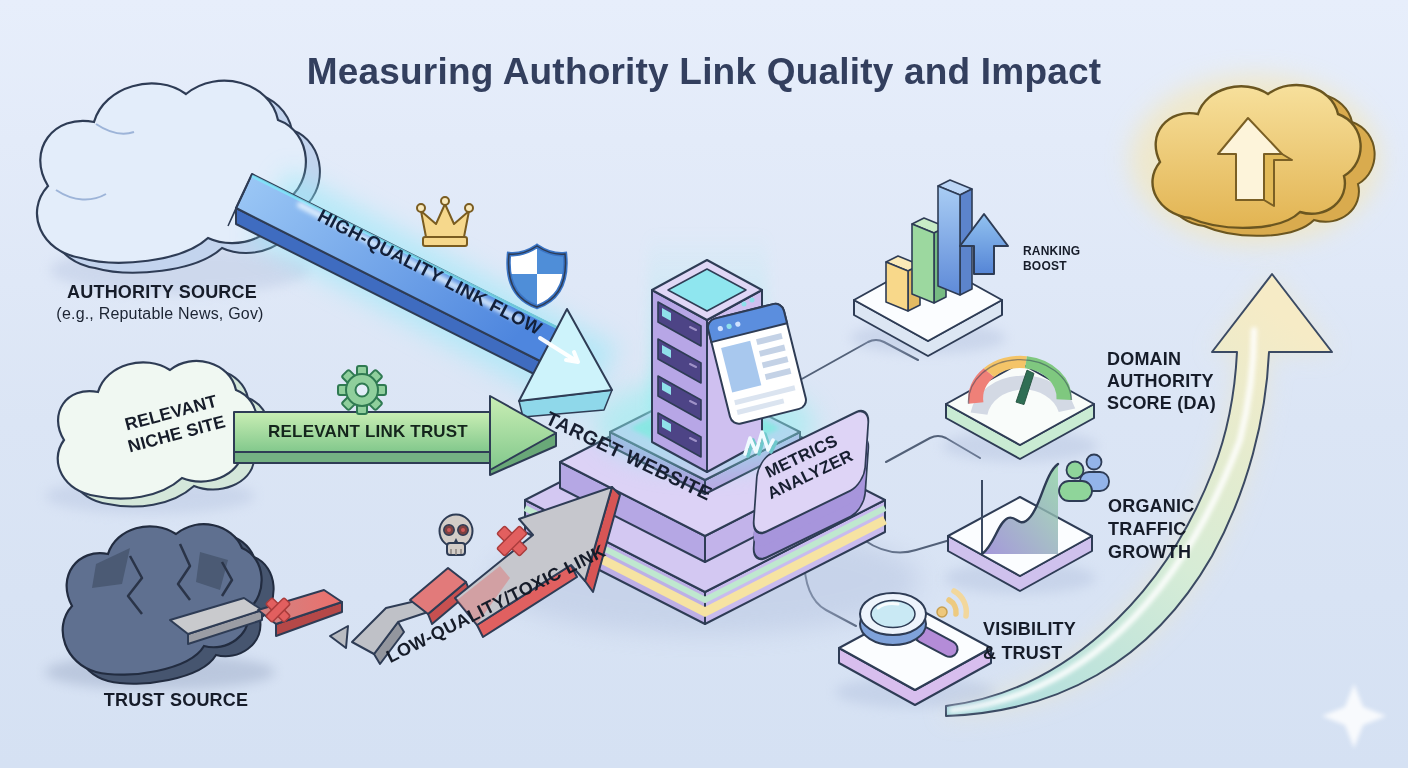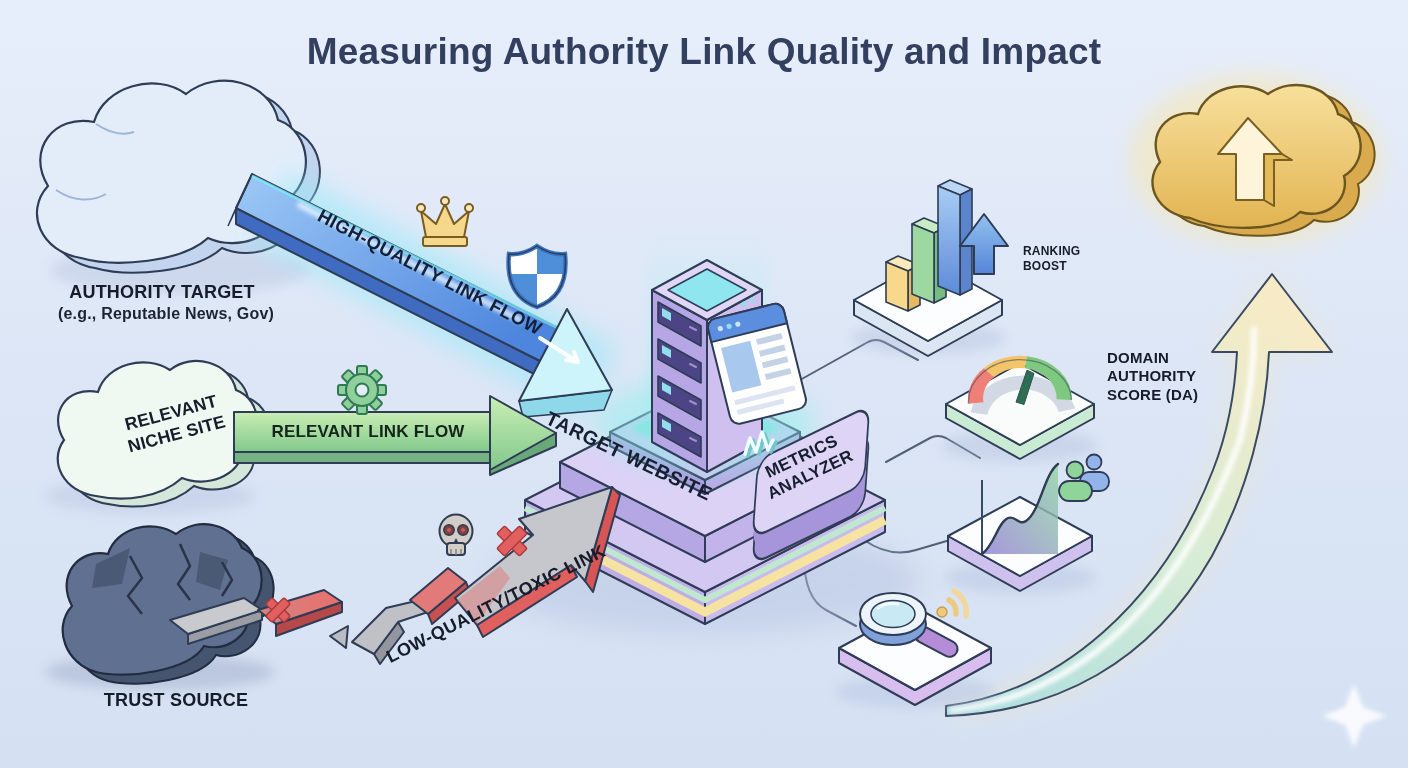--- a/index.html
+++ b/index.html
@@ -7,32 +7,32 @@
     position:relative;width:1408px;height:768px;overflow:hidden;
     background:linear-gradient(180deg,#e7eefb 0%,#dbe5f5 55%,#d5e1f3 100%);
     font-family:"Liberation Sans",sans-serif;
   }
   .stage svg{position:absolute;left:0;top:0;}
   .lbl{
     position:absolute;white-space:pre-line;color:#161c29;font-weight:bold;
     line-height:1.25;transform-origin:center;letter-spacing:.2px;
   }
   .ctr{text-align:center;}
-  #lbl-title{left:704px;top:52px;transform:translate(-50%,-50%);font-size:37px;color:#333f5e;letter-spacing:.2px;white-space:nowrap;}
+  #lbl-title{left:704px;top:72px;transform:translate(-50%,-50%);font-size:37px;color:#333f5e;letter-spacing:.2px;white-space:nowrap;}
   #lbl-authority{left:162px;top:292px;transform:translate(-50%,-50%);font-size:18px;white-space:nowrap;}
-  #lbl-authority-sub{left:166px;top:314px;transform:translate(-50%,-50%);font-size:16px;font-weight:bold;color:#1c2433;white-space:nowrap;}
+  #lbl-authority-sub{left:160px;top:314px;transform:translate(-50%,-50%);font-size:16px;font-weight:normal;color:#1c2433;white-space:nowrap;}
   #lbl-hq{left:430px;top:272px;transform:translate(-50%,-50%) rotate(27.5deg);font-size:18.5px;color:#13203a;letter-spacing:.4px;white-space:nowrap;}
   #lbl-relevant{left:368px;top:432px;transform:translate(-50%,-50%);font-size:17px;color:#14251c;white-space:nowrap;}
   #lbl-niche{left:174px;top:424px;transform:translate(-50%,-50%) rotate(-15deg);font-size:17.5px;line-height:1.25;}
   #lbl-spam{left:176px;top:700px;transform:translate(-50%,-50%);font-size:18px;white-space:nowrap;}
   #lbl-toxic{left:496px;top:604px;transform:translate(-50%,-50%) rotate(-26.5deg);font-size:18px;letter-spacing:.4px;white-space:nowrap;}
   #lbl-target{left:629px;top:456px;transform:translate(-50%,-50%) rotate(25.5deg);font-size:19.5px;color:#171e30;letter-spacing:.6px;white-space:nowrap;}
   #lbl-analyzer{left:806px;top:466px;transform:translate(-50%,-50%) rotate(-25.5deg);font-size:17px;line-height:1.18;color:#171e30;}
   #lbl-ranking{left:1023px;top:244px;font-size:12px;line-height:1.28;}
-  #lbl-da{left:1107px;top:349px;font-size:15px;line-height:1.22;}
+  #lbl-da{left:1107px;top:349px;font-size:18px;line-height:1.22;}
   #lbl-organic{left:1108px;top:495px;font-size:18px;line-height:1.28;}
   #lbl-visibility{left:983px;top:617px;font-size:18px;line-height:1.35;}
   #lbl-outcome{left:1238px;top:240px;transform:translate(-50%,-50%);font-size:17.5px;line-height:1.25;}
 </style>
 </head>
 <body>
 
 <div class="stage">
 <svg width="1408" height="768" viewBox="0 0 1408 768">
   <defs>
@@ -383,29 +383,34 @@
     <g stroke="#7a5f24" stroke-width="2" stroke-linejoin="round">
       <polygon points="1264,154 1282,154 1292,160 1274,160 1274,206 1264,200" fill="#e2ba58"></polygon>
       <polygon points="1248,118 1282,154 1264,154 1264,200 1236,200 1236,154 1218,154" fill="#fdf4da"></polygon>
     </g>
   </g>
 
   <path d="M 1354,684 L 1363,707 L 1386,716 L 1363,725 L 1354,748 L 1345,725 L 1322,716 L 1345,707 Z" fill="#ffffff" opacity="0.85" filter="url(#f2)"></path>
 </svg>
 
   <div class="lbl" id="lbl-title">Measuring Authority Link Quality and Impact</div>
-  <div class="lbl" id="lbl-authority">AUTHORITY TARGET</div>
+  <div class="lbl" id="lbl-authority">AUTHORITY SOURCE</div>
   <div class="lbl" id="lbl-authority-sub">(e.g., Reputable News, Gov)</div>
   <div class="lbl" id="lbl-hq">HIGH-QUALITY LINK FLOW</div>
   <div class="lbl ctr" id="lbl-niche">RELEVANT
 NICHE SITE</div>
-  <div class="lbl" id="lbl-relevant">RELEVANT LINK FLOW</div>
+  <div class="lbl" id="lbl-relevant">RELEVANT LINK TRUST</div>
   <div class="lbl" id="lbl-spam">TRUST SOURCE</div>
   <div class="lbl" id="lbl-toxic">LOW-QUALITY/TOXIC LINK</div>
   <div class="lbl" id="lbl-target">TARGET WEBSITE</div>
   <div class="lbl ctr" id="lbl-analyzer">METRICS
 ANALYZER</div>
   <div class="lbl" id="lbl-ranking">RANKING
 BOOST</div>
   <div class="lbl" id="lbl-da">DOMAIN
 AUTHORITY
 SCORE (DA)</div>
+  <div class="lbl" id="lbl-organic">ORGANIC
+TRAFFIC
+GROWTH</div>
+  <div class="lbl" id="lbl-visibility">VISIBILITY
+&amp; TRUST</div>
 </div>
 
 </body></html>

